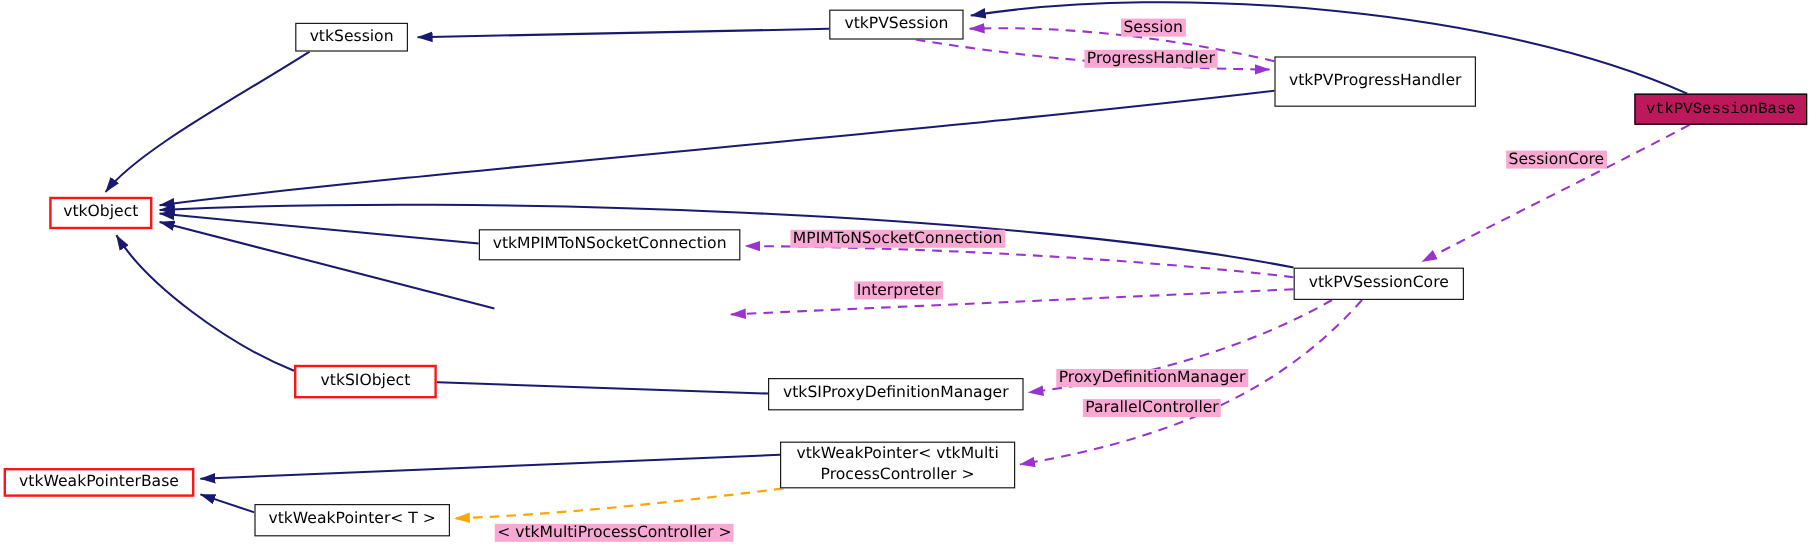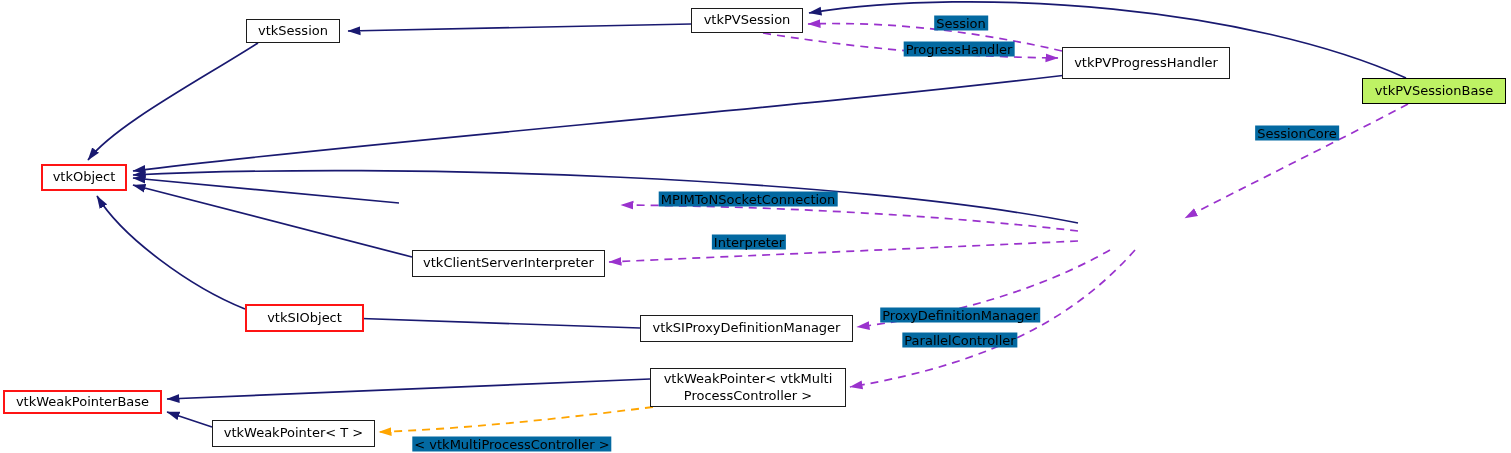--- a/index.html
+++ b/index.html
@@ -20,26 +20,26 @@
     display:flex;align-items:center;justify-content:center;
     background:#ffffff;
     border:1.6px solid #1c1c1c;
     font-size:13px;color:#000000;
     text-align:center;line-height:1.25;
     white-space:pre-line;
     box-sizing:border-box;
     cursor:pointer;
   }
   .node.redlink{border:2px solid #fe1414;}
-  .node.current{background:#bef264;border:1.8px solid #000000;cursor:default;}
+  .node.current{background:#be185d;border:1.8px solid #000000;cursor:default;font-family:Liberation Mono, monospace;}
   .edge-label{
     position:absolute;
     transform:translate(-50%,-50%);
     font-size:13px;color:#000000;
-    background:#0369a1;
+    background:#f9a8d4;
     padding:0 2px;
     white-space:nowrap;
   }
 </style>
 </head>
 <body>
 
 <div id="canvas">
 
   <svg id="edges" width="1511" height="453" viewBox="0 0 1511 453" xmlns="http://www.w3.org/2000/svg">
@@ -81,29 +81,30 @@
 
     <g>
       <path class="edge-template" d="M653,407 C 550,420 460,429 379,432" marker-end="url(#arr-orange)"></path>
     </g>
   </svg>
 
   <div class="node" style="left:246px;top:19px;width:94px;height:24px;">vtkSession</div>
 
   <div class="node" style="left:691px;top:8px;width:112px;height:25px;">vtkPVSession</div>
 
-  <div class="node" style="left:1062px;top:47px;width:168px;height:32px;">vtkPVProgressHandler</div>
+  <div class="node" style="left:1062px;top:47px;width:168px;height:42px;">vtkPVProgressHandler</div>
 
   <div class="node current" style="left:1362px;top:78px;width:144px;height:26px;">vtkPVSessionBase</div>
 
   <div class="node redlink" style="left:41px;top:164px;width:86px;height:27px;">vtkObject</div>
 
+  <div class="node" style="left:399px;top:191px;width:218px;height:26px;">vtkMPIMToNSocketConnection</div>
 
-  <div class="node" style="left:412px;top:250px;width:193px;height:27px;">vtkClientServerInterpreter</div>
 
+  <div class="node" style="left:1078px;top:223px;width:142px;height:27px;">vtkPVSessionCore</div>
 
   <div class="node redlink" style="left:245px;top:304px;width:119px;height:28px;text-align:right;">vtkSIObject</div>
 
   <div class="node" style="left:640px;top:315px;width:213px;height:27px;">vtkSIProxyDefinitionManager</div>
 
   <div class="node" style="left:650px;top:368px;width:196px;height:39px;">vtkWeakPointer&lt; vtkMulti
 ProcessController &gt;</div>
 
   <div class="node redlink" style="left:3px;top:390px;width:159px;height:24px;">vtkWeakPointerBase</div>
 

